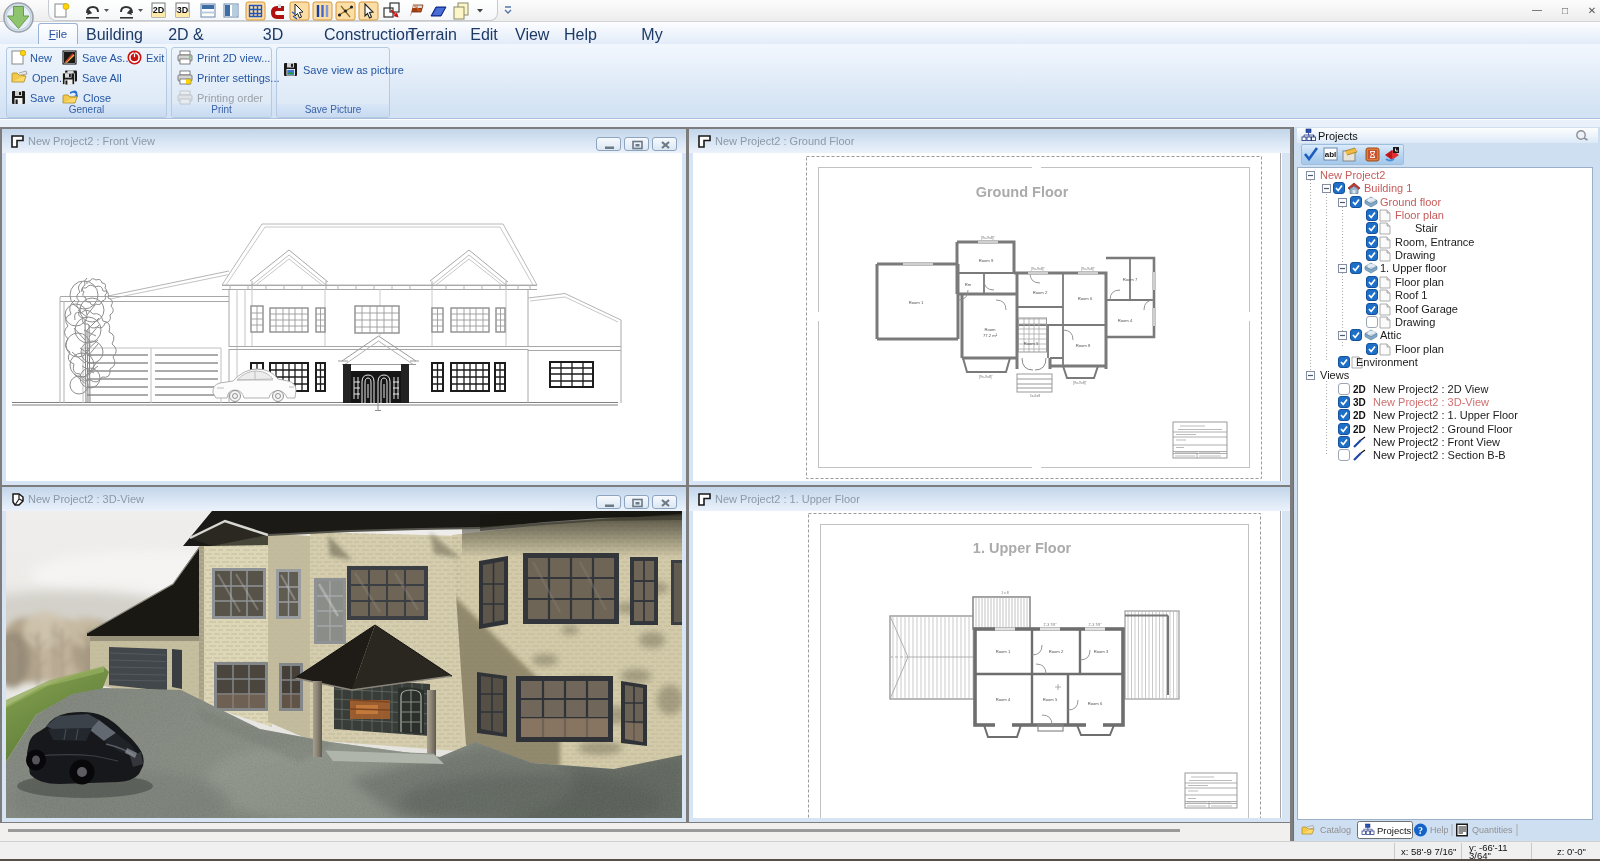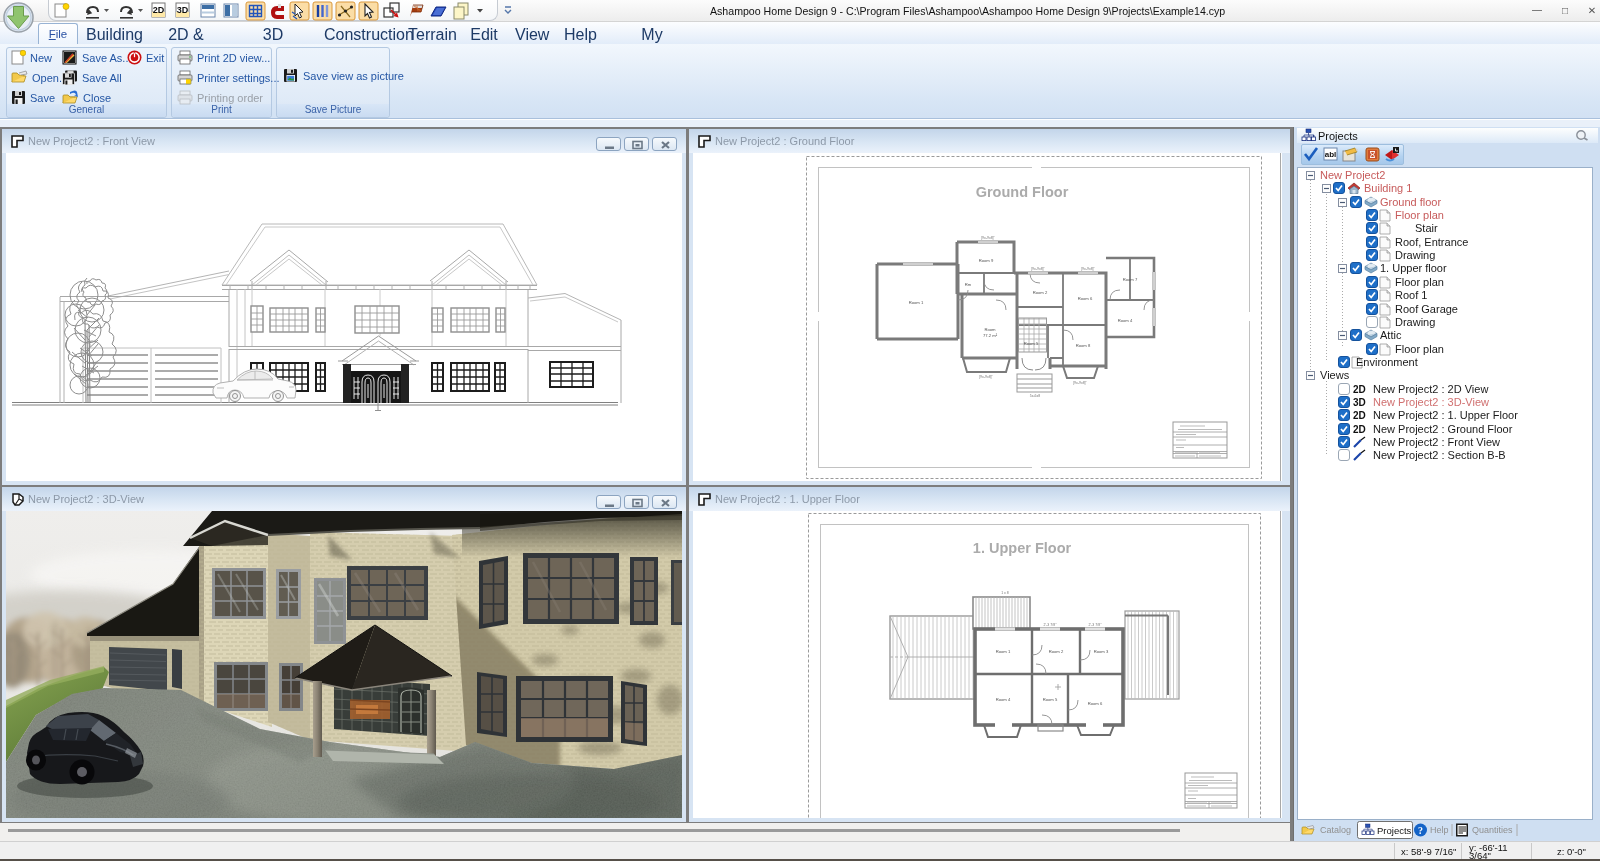--- a/index.html
+++ b/index.html
@@ -166,21 +166,20 @@
 
     <g transform="translate(454,3)">
           <rect x="4" y="0" width="10" height="12" fill="#fdf6c8" stroke="#8a8a6a"></rect>
           <rect x="0" y="4" width="10" height="12" fill="#fdf6c8" stroke="#8a8a6a"></rect>
         </g>
     <path d="M477 9 l6 0 l-3 3.5 Z" fill="#444"></path>
 
     <path d="M505 7 h6 M505 10 l3 3 l3 -3" stroke="#5577aa" stroke-width="1.4" fill="none"></path>
   </svg>
   </div>
-  <div id="title-text">Ashampoo Home Design 9 - C:\Program Files\Ashampoo\Ashampoo Home Design 9\Projects\Example14.cyp</div>
   <div class="wbtn" style="left:1530px;top:3px;">―</div>
   <div class="wbtn" style="left:1558px;">□</div>
   <div class="wbtn" style="left:1585px;">✕</div>
 </div>
 <svg class="abs" style="left:3px;top:2px;z-index:5;" width="31" height="31" viewBox="0 0 31 31">
   <circle cx="15.5" cy="15.5" r="14.5" fill="#e8eef5" stroke="#9aa2aa" stroke-width="1.6"></circle>
   <circle cx="15.5" cy="15.5" r="12.5" fill="none" stroke="#c3d2e2" stroke-width="1.5"></circle>
   <path d="M10.5 4.5 h10 v9.5 h5.5 L15.5 26.5 L4.5 14 h6 Z" fill="#8fc46e" stroke="#6a9b4c" stroke-width="1"></path>
 </svg>
 
@@ -267,21 +266,21 @@
           <rect x="3" y="1" width="10" height="4" fill="#fff" stroke="#666" stroke-width=".8"></rect>
           <rect x="1" y="5" width="14" height="6" rx="1" fill="#d5d5d5" stroke="#666" stroke-width=".8"></rect>
           <rect x="3" y="9" width="10" height="5" fill="#fff" stroke="#666" stroke-width=".8"></rect>
           <path d="M9 9 L14 9 L14 14 L9 14" fill="#ffd400" stroke="#996" stroke-width=".7"></path>
         </svg>Printer settings...</div>
     <div class="ritem gray" style="left:177px;top:46px;"><svg width="16" height="15" viewBox="0 0 16 15" opacity="0.55">
           <rect x="3" y="1" width="10" height="4" fill="#eee" stroke="#999" stroke-width=".8"></rect>
           <rect x="1" y="5" width="14" height="6" rx="1" fill="#ddd" stroke="#999" stroke-width=".8"></rect>
           <rect x="3" y="9" width="10" height="5" fill="#eee" stroke="#999" stroke-width=".8"></rect>
         </svg>Printing order</div>
-    <div class="ritem" style="left:283px;top:24px;"><svg width="16" height="15" viewBox="0 0 16 15">
+    <div class="ritem" style="left:283px;top:18px;"><svg width="16" height="15" viewBox="0 0 16 15">
           <rect x="1" y="1" width="13" height="13" rx="1" fill="#1a1a1a"></rect>
           <rect x="4" y="1" width="7" height="4.5" fill="#cfcfcf"></rect>
           <rect x="8" y="1.8" width="2" height="3" fill="#1a1a1a"></rect>
           <rect x="3.5" y="7" width="8.5" height="6.5" fill="#fff"></rect>
           <rect x="4.2" y="7.8" width="7" height="5" fill="#3a7ad4"></rect>
           <path d="M4.5 12 L7 9.5 L9 11.5 L10.5 10 L11 12.5 Z" fill="#2a9a2a"></path>
         </svg>Save view as picture</div>
   </div>
 </div>
 
@@ -1033,21 +1032,21 @@
       </div>
     <div class="trow" style="left:0;top:68px;width:290px;">
         <svg class="ti" style="left:68px;top:0px;" width="12" height="12">
           <rect x="0.5" y="0.5" width="11" height="11" rx="2.5" fill="#1e6fc8" stroke="#15529c"></rect>
           <path d="M3 6 L5.2 8.5 L9 3.5" stroke="#fff" stroke-width="1.7" fill="none"></path>
         </svg>
         <svg class="ti" style="left:81px;top:0px;" width="12" height="13">
           <path d="M1 1 H8 L11 4 V12 H1 Z" fill="#fbfbfb" stroke="#9a9a9a" stroke-width=".8"></path>
           <path d="M8 1 L8 4 L11 4" fill="#ddd" stroke="#9a9a9a" stroke-width=".8"></path>
         </svg>
-        <span style="position:absolute;left:97px;top:0;">Roof, Entrance</span>
+        <span style="position:absolute;left:97px;top:0;">Room, Entrance</span>
       </div>
     <div class="trow" style="left:0;top:81px;width:290px;">
         <svg class="ti" style="left:68px;top:0px;" width="12" height="12">
           <rect x="0.5" y="0.5" width="11" height="11" rx="2.5" fill="#1e6fc8" stroke="#15529c"></rect>
           <path d="M3 6 L5.2 8.5 L9 3.5" stroke="#fff" stroke-width="1.7" fill="none"></path>
         </svg>
         <svg class="ti" style="left:81px;top:0px;" width="12" height="13">
           <path d="M1 1 H8 L11 4 V12 H1 Z" fill="#fbfbfb" stroke="#9a9a9a" stroke-width=".8"></path>
           <path d="M8 1 L8 4 L11 4" fill="#ddd" stroke="#9a9a9a" stroke-width=".8"></path>
         </svg>

